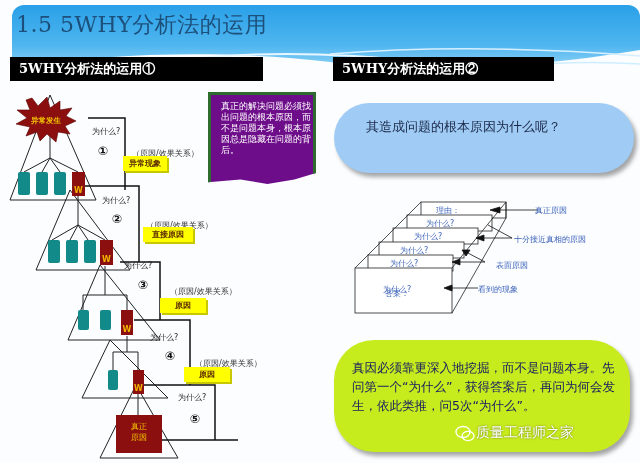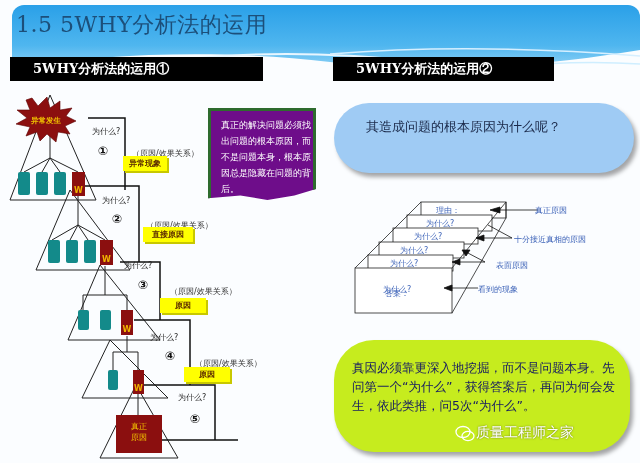--- a/index.html
+++ b/index.html
@@ -17,41 +17,41 @@
 
   .main-title {
     position: absolute; left: 16px; top: 10px; height: 30px;
     font-family: "DejaVu Serif", serif; font-size: 22px; line-height: 30px;
     color: #1c4f7a; letter-spacing: 0.5px;
   }
 
   .section-bar {
     position: absolute; top: 57px; height: 24px; background: #000000;
     color: #ffffff; font-family: "DejaVu Serif", serif; font-size: 13px; font-weight: bold;
-    line-height: 24px; padding-left: 23px;
+    line-height: 24px; padding-left: 9px;
   }
   .section-bar.left { left: 10px; width: 253px; }
   .section-bar.right { left: 333px; width: 221px; }
 
   .diagram-svg { position: absolute; left: 0; top: 88px; width: 320px; height: 375px; }
 
   .label { position: absolute; font-size: 8px; color: #222; white-space: nowrap; }
   .why { font-size: 8px; }
   .num { font-size: 12px; font-weight: bold; color: #111; }
   .rel { font-size: 8px; color: #333; }
 
   .ylabel {
     position: absolute; background: #ffff00; color: #5a2a00; font-size: 8px; font-weight: bold;
     text-align: center; line-height: 15px; box-shadow: 2px 2px 0 #c8c800; margin-top: 47px;
   }
 
   .purple-card {
-    position: absolute; left: 208px; top: 108px; width: 108px; height: 92px;
+    position: absolute; left: 208px; top: 92px; width: 108px; height: 92px;
     background: #6e0d8a; border: 3px solid #2e6b2e; border-bottom: none;
-    color: #ffffff; font-size: 9px; line-height: 16px; padding: 6px 0 0 10px;
+    color: #ffffff; font-size: 9px; line-height: 11px; padding: 6px 0 0 10px;
     clip-path: polygon(0 0, 100% 0, 100% 88%, 80% 95%, 55% 100%, 30% 95%, 0 98%);
   }
 
   .bubble {
     position: absolute; border-radius: 40px; box-shadow: 3px 4px 4px rgba(0,0,0,0.35);
   }
   .bubble.blue { left: 334px; top: 103px; width: 300px; height: 70px; background: #9fcbf4; }
   .bubble.green { left: 334px; top: 340px; width: 296px; height: 112px; background: #c6ec1e; }
   .bubble-text { position: absolute; color: #1b2a4a; }
   .blue-text { left: 366px; top: 117px; font-size: 13px; line-height: 20px; }

